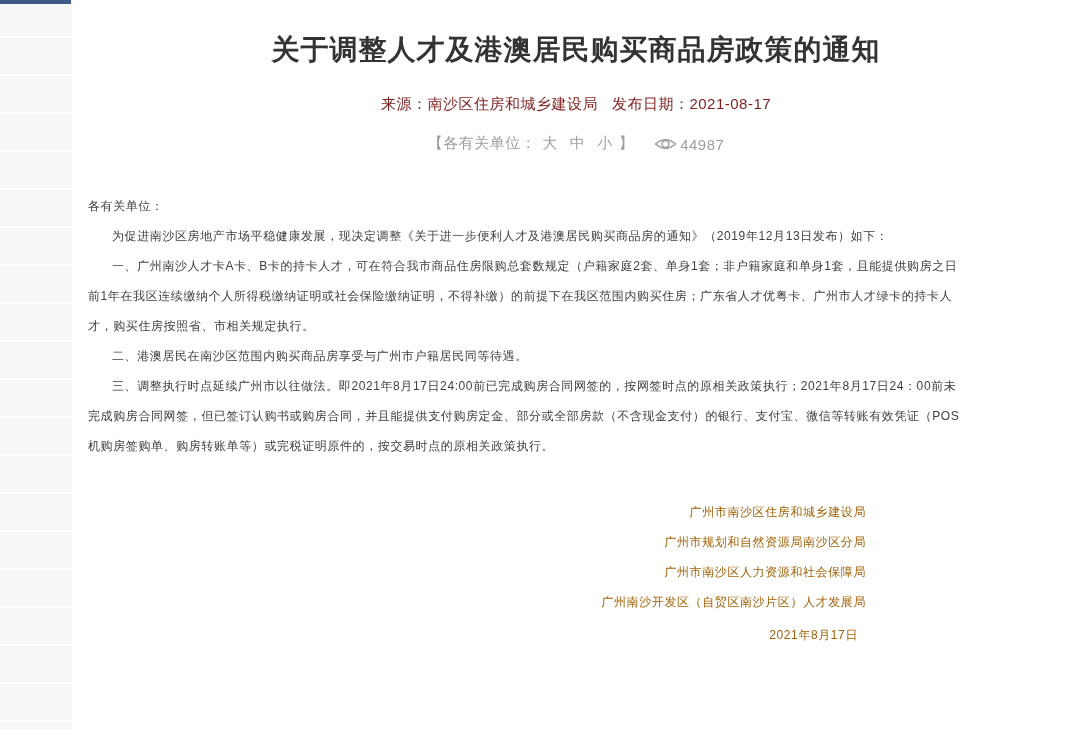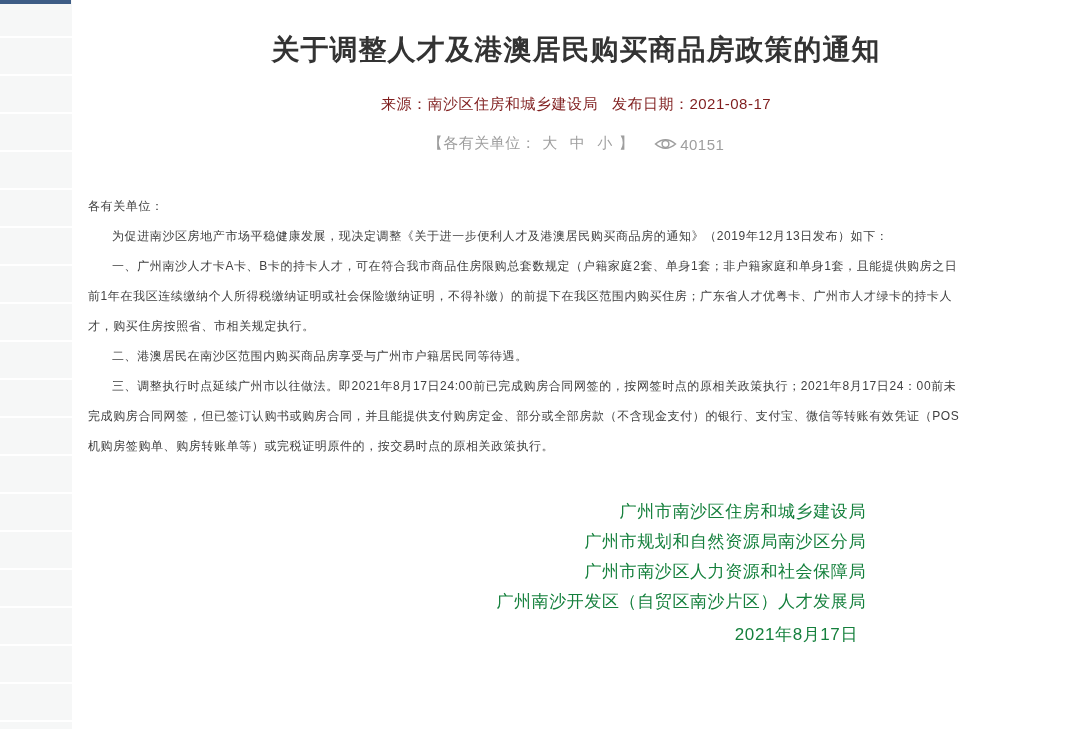--- a/index.html
+++ b/index.html
@@ -80,23 +80,23 @@
     line-height: 30px;
     color: #404040;
     letter-spacing: 0.6px;
   }
   .body p { margin: 0; }
   .body p.para { text-indent: 2em; }
   .signatures {
     margin-top: 36px;
     padding-right: 214px;
     text-align: right;
-    font-size: 17px;
+    font-size: 12px;
     line-height: 30px;
-    color: #15803d;
+    color: #a16207;
     letter-spacing: 0.6px;
   }
   .signatures p { margin: 0; }
   .signatures p.sign-date { margin-top: 3px; margin-right: 8px; }
 </style>
 </head>
 <body>
 
 <div class="page">
   <aside class="sidebar"></aside>
@@ -108,21 +108,21 @@
     <div class="meta">
       <span>来源：</span><span>南沙区住房和城乡建设局</span><span class="gap"></span><span>发布日期：</span><span>2021-08-17</span>
     </div>
 
     <div class="toolbar">
       <span>【各有关单位：</span><a class="fs">大</a><a class="fs">中</a><a class="fs">小</a><span>】</span><span class="views">
           <svg width="23" height="16" viewBox="0 0 23 16">
             <path d="M1.5 8 Q11.5 -0.5 21.5 8 Q11.5 16.5 1.5 8 Z" fill="none" stroke="#9e9e9e" stroke-width="1.5"></path>
             <circle cx="11.5" cy="8" r="3.4" fill="none" stroke="#9e9e9e" stroke-width="1.5"></circle>
           </svg>
-          <span>40151</span>
+          <span>44987</span>
         </span>
     </div>
 
     <div class="body">
       <p>各有关单位：</p>
       <p class="para">为促进南沙区房地产市场平稳健康发展，现决定调整《关于进一步便利人才及港澳居民购买商品房的通知》（2019年12月13日发布）如下：</p>
       <p class="para">一、广州南沙人才卡A卡、B卡的持卡人才，可在符合我市商品住房限购总套数规定（户籍家庭2套、单身1套；非户籍家庭和单身1套，且能提供购房之日前1年在我区连续缴纳个人所得税缴纳证明或社会保险缴纳证明，不得补缴）的前提下在我区范围内购买住房；广东省人才优粤卡、广州市人才绿卡的持卡人才，购买住房按照省、市相关规定执行。</p>
       <p class="para">二、港澳居民在南沙区范围内购买商品房享受与广州市户籍居民同等待遇。</p>
       <p class="para">三、调整执行时点延续广州市以往做法。即2021年8月17日24:00前已完成购房合同网签的，按网签时点的原相关政策执行；2021年8月17日24：00前未完成购房合同网签，但已签订认购书或购房合同，并且能提供支付购房定金、部分或全部房款（不含现金支付）的银行、支付宝、微信等转账有效凭证（POS机购房签购单、购房转账单等）或完税证明原件的，按交易时点的原相关政策执行。</p>
     </div>

